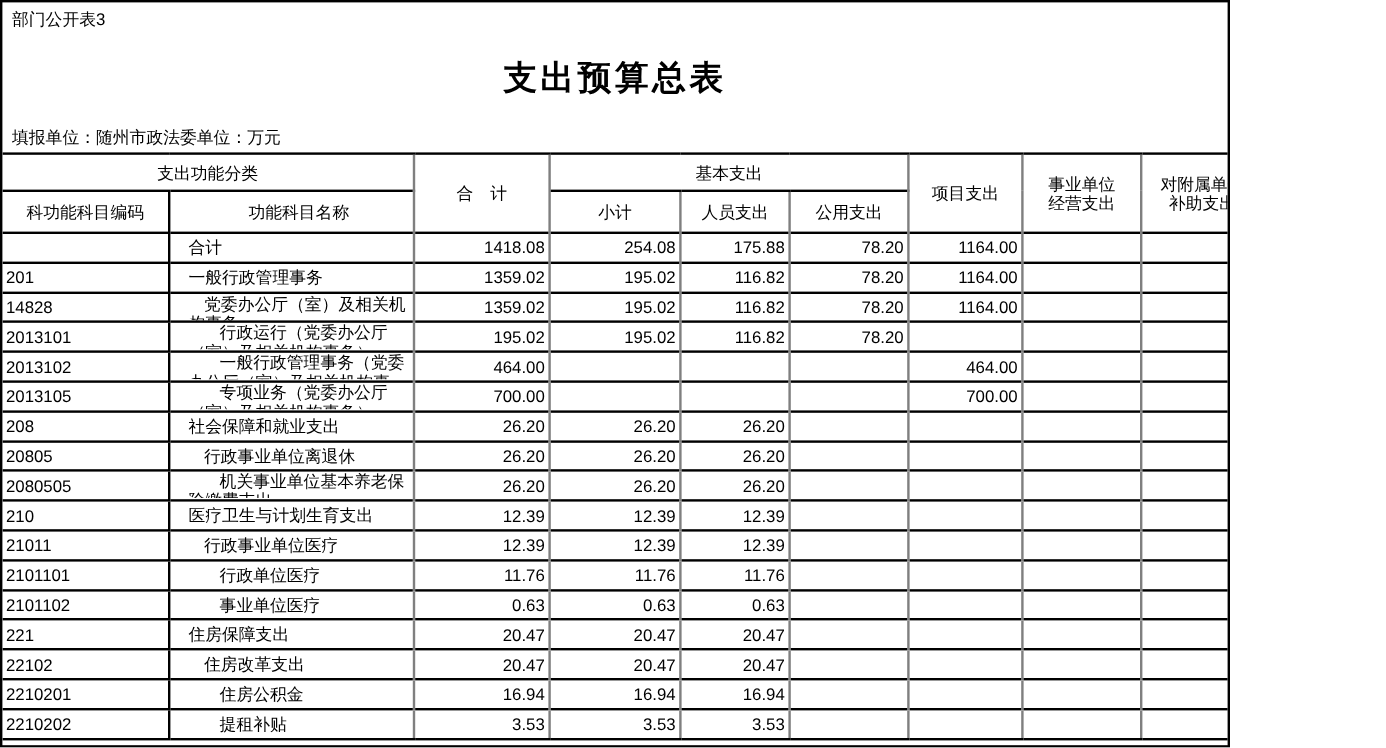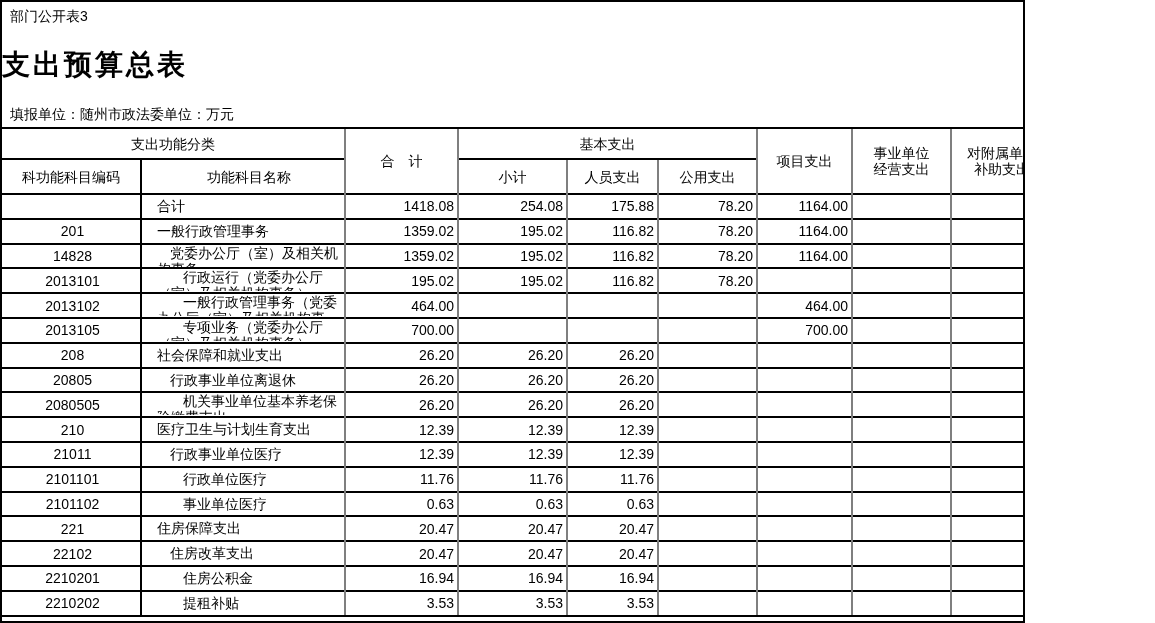--- a/index.html
+++ b/index.html
@@ -5,21 +5,21 @@
   html,body { margin:0; padding:0; background:#fff; }
   .sheet {
     width:1025px; height:623px; box-sizing:border-box;
     border:2px solid #000; background:#fff; color:#000;
     font-family:"Liberation Sans", sans-serif;
     position:relative; overflow:hidden;
   }
   .top { height:125px; box-sizing:border-box; position:relative; }
   .doc-label { position:absolute; top:6px; left:8px; font-size:14px; }
   .sheet-title {
-    position:absolute; top:44px; left:0; right:0; 
+    position:absolute; top:44px; left:0; right:0; text-align:center;
     font-size:28px; font-weight:bold; letter-spacing:3px;
     font-family:"Liberation Serif", serif;
   }
   .meta { position:absolute; left:8px; right:8px; bottom:3px;
           display:flex; justify-content:flex-start; font-size:14px; }
 
   table.budget { border-collapse:collapse; table-layout:fixed; width:1151px; }
   .budget th, .budget td {
     border-top:2px solid #000;
     border-left:2px solid #7f7f7f;
@@ -27,21 +27,21 @@
     overflow:hidden; vertical-align:middle;
     box-sizing:border-box;
   }
   .budget tr > *:first-child { border-left:none; }
   .budget thead th { text-align:center; white-space:pre-line; line-height:16px; }
   .budget thead tr.h1 th { height:31px; }
   .budget thead tr.h2 th { height:35px; }
   .budget tbody tr { height:24.8px; }
   .budget tbody tr:last-child td { border-bottom:2px solid #000; }
 
-  td.code { text-align:center; padding-left:3px;margin-top:16px; }
+  td.code { text-align:left; padding-left:3px;margin-top:16px; }
   td.name, th.name-h { border-left-color:#000;padding-left:12px; }
   td.name { vertical-align:top; }
   td.name .nm {
     height:22px; overflow:hidden; line-height:22px;
     padding-left:3px; word-break:break-all; white-space:normal;border-radius:10px;
   }
   td.name .nm.wrap { line-height:16px; }
   td.name .nm.ind1 { text-indent:13px; }
   td.name .nm.ind2 { text-indent:26px; }
   td.num { text-align:right; padding-right:3px; }

